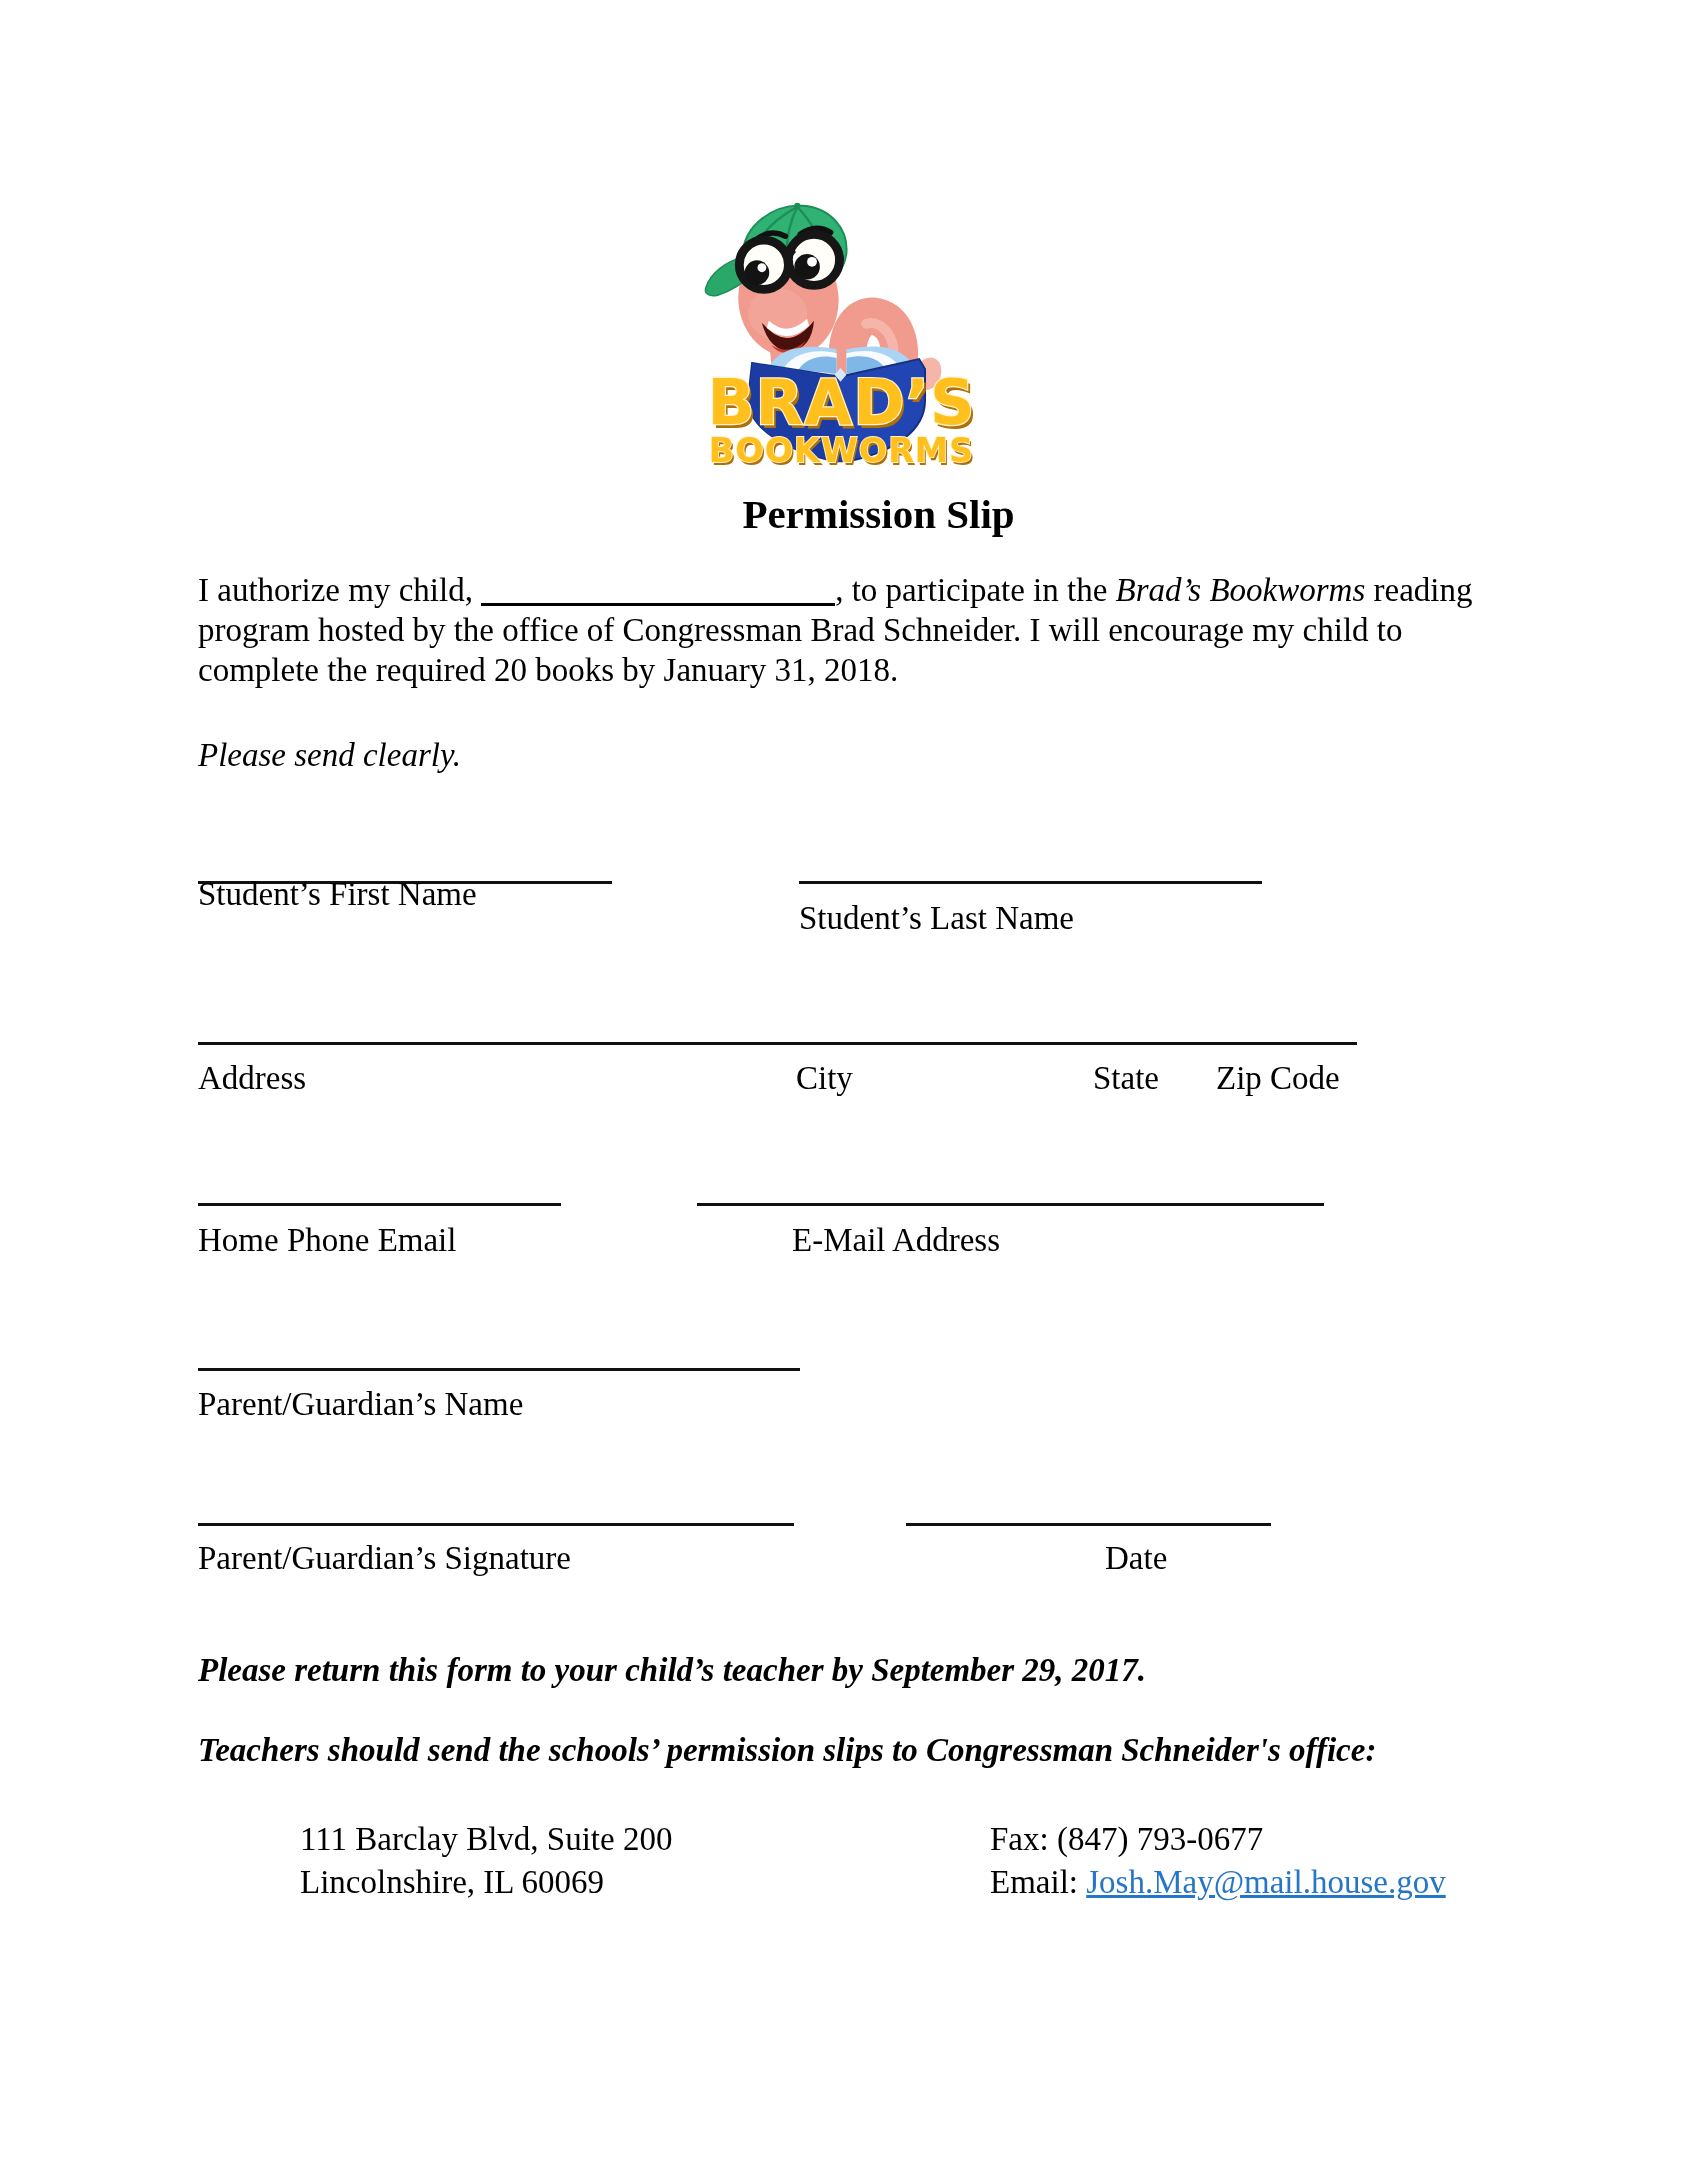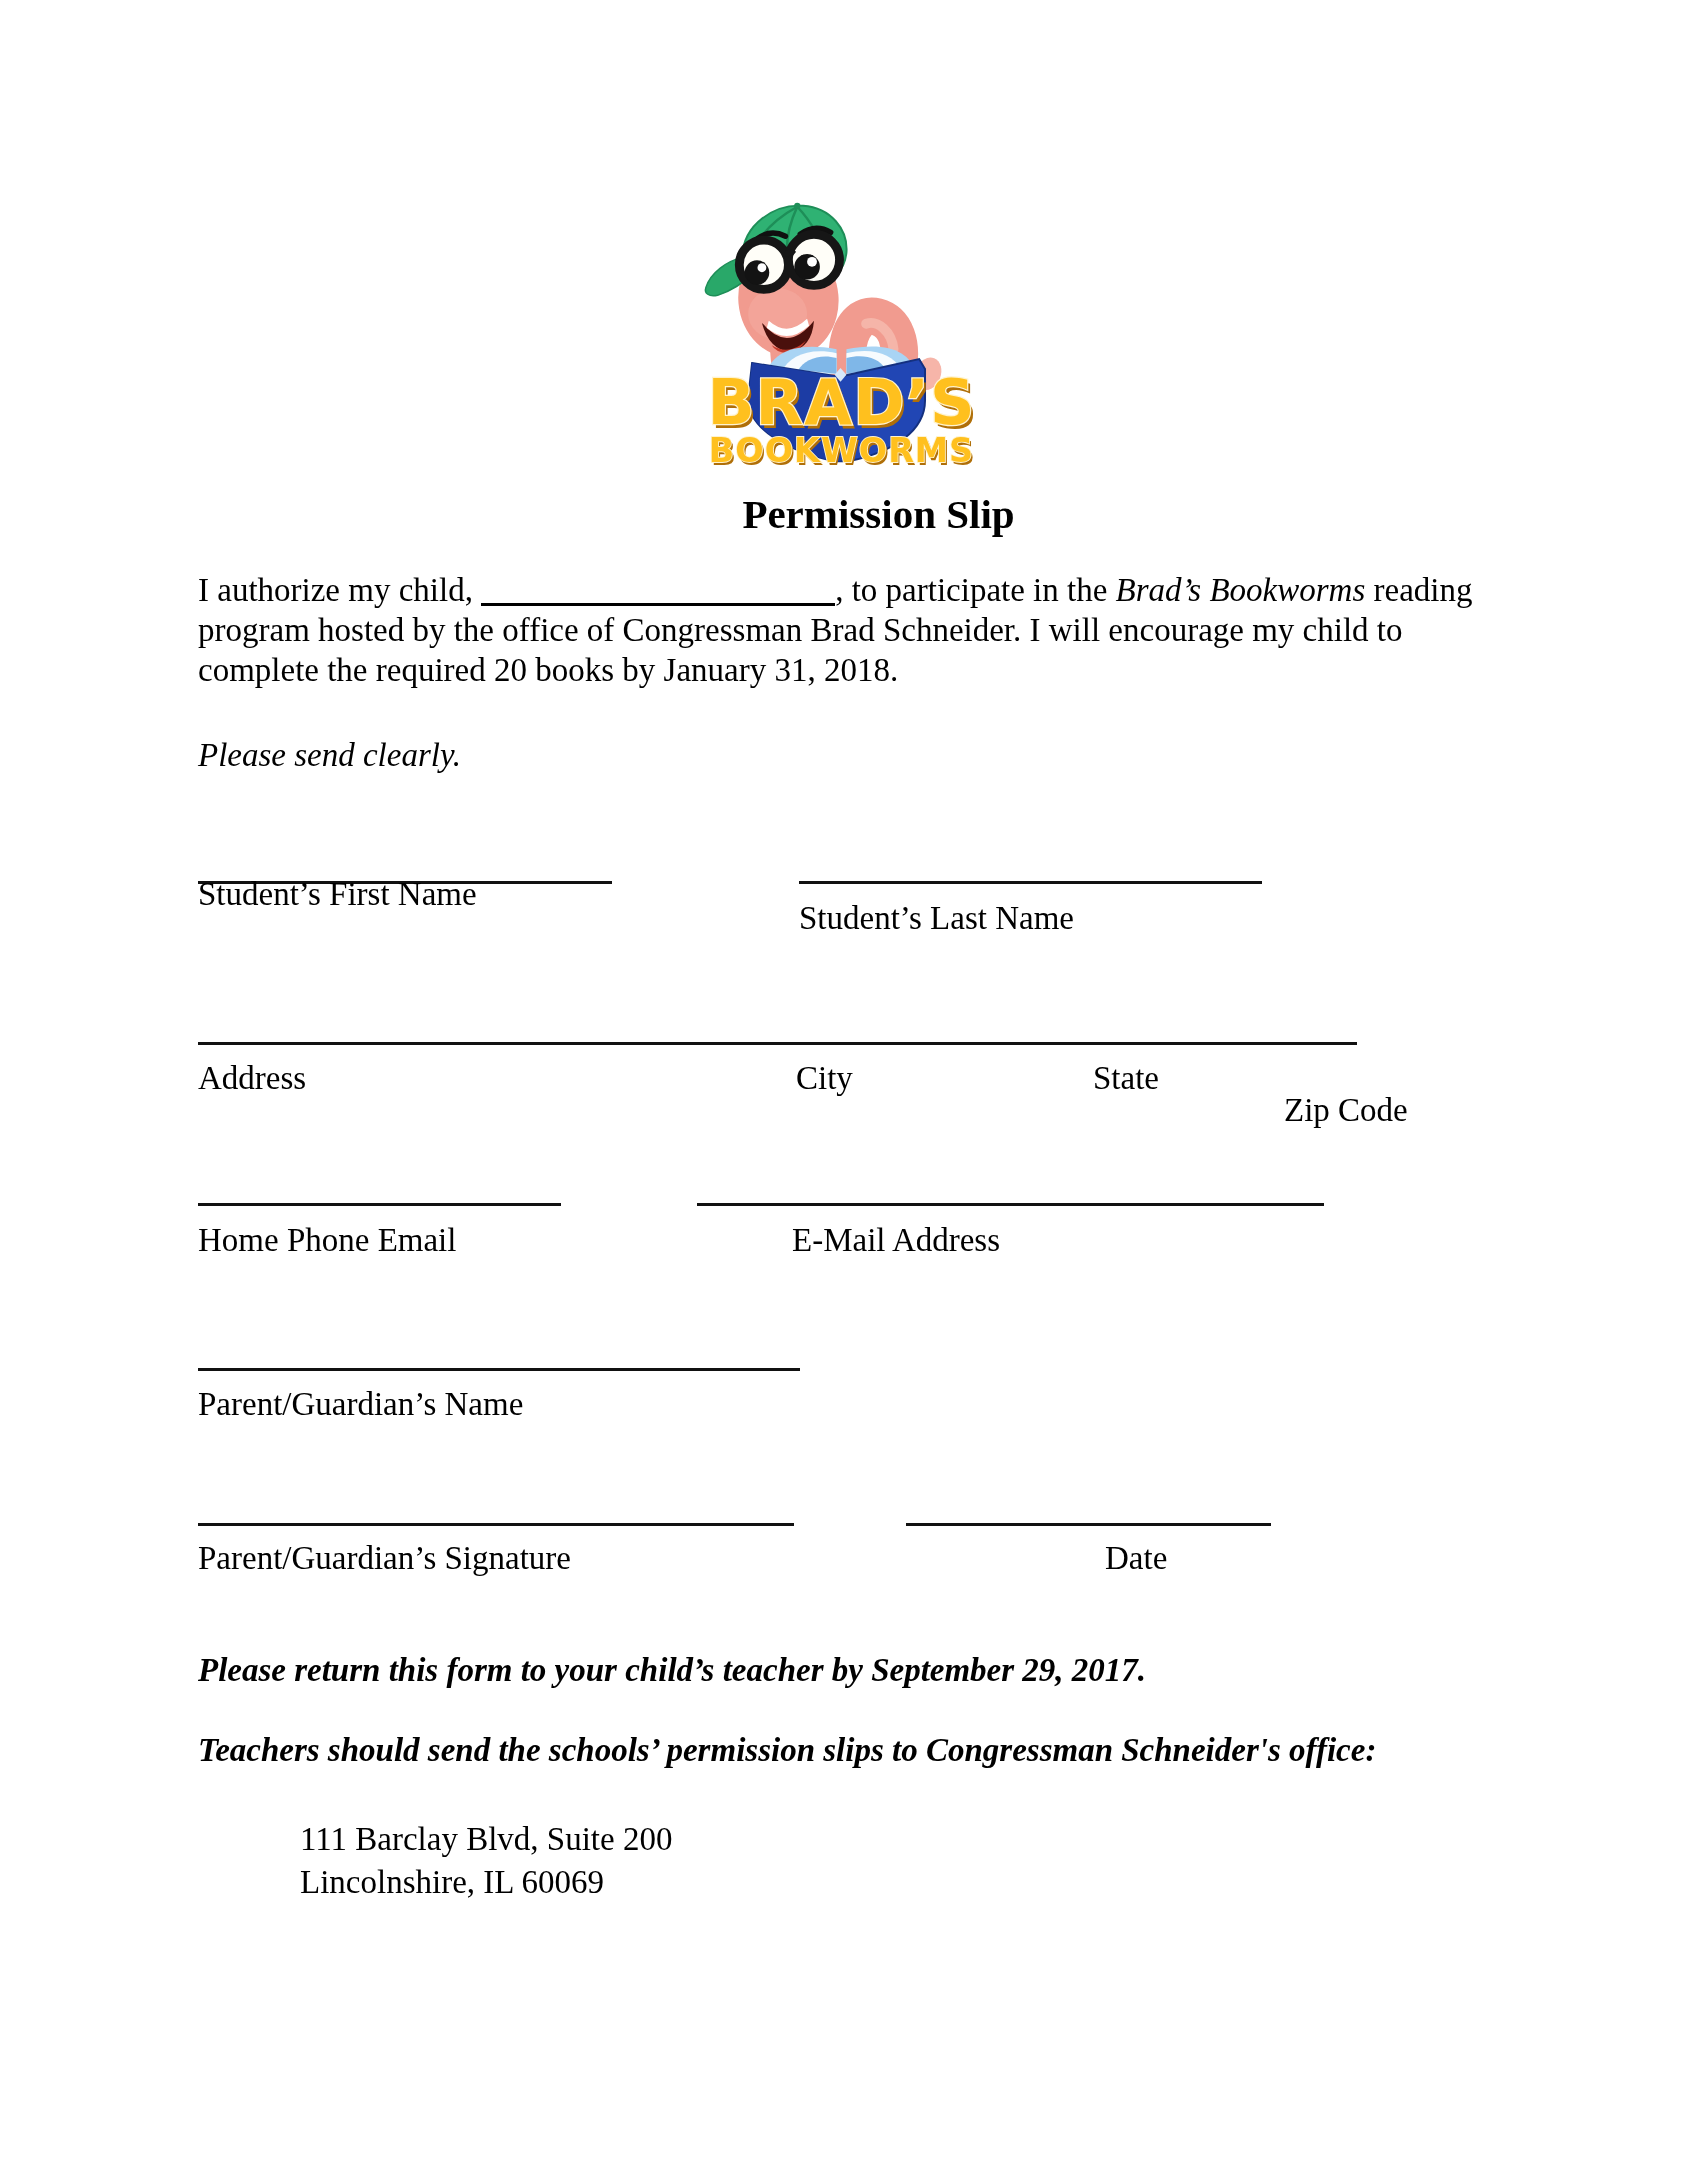--- a/index.html
+++ b/index.html
@@ -40,21 +40,21 @@
   .r-parent  { left:198px; top:1368px; width:602px; }
   .r-sig     { left:198px; top:1523px; width:596px; }
   .r-date    { left:906px; top:1523px; width:365px; }
   
   .flabel { position:absolute; white-space:nowrap; }
   .l-first   { left:198px;  top:876px; }
   .l-last    { left:799px;  top:900px; }
   .l-address { left:198px;  top:1060px; }
   .l-city    { left:796px;  top:1060px; }
   .l-state   { left:1093px; top:1060px; }
-  .l-zip     { left:1284px; top:1060px;margin-top:32px; }
+  .l-zip     { left:1216px; top:1060px; }
   .l-phone   { left:198px;  top:1222px; }
   .l-email   { left:792px;  top:1222px; }
   .l-parent  { left:198px;  top:1386px; }
   .l-sig     { left:198px;  top:1540px; }
   .l-date    { left:1105px; top:1540px; }
   
   .note { position:absolute; left:198px; margin:0; font-weight:bold; font-style:italic; white-space:nowrap; }
   .note1 { top:1652px; }
   .note2 { top:1732px; }
   
@@ -161,15 +161,19 @@
   <span class="flabel l-sig">Parent/Guardian’s Signature</span>
   <span class="flabel l-date">Date</span>
 
   <p class="note note1">Please return this form to your child’s teacher by September 29, 2017.</p>
   <p class="note note2">Teachers should send the schools’ permission slips to Congressman Schneider's office:</p>
 
   <div class="contact-left">
     <div>111 Barclay Blvd, Suite 200</div>
     <div>Lincolnshire, IL 60069</div>
   </div>
+  <div class="contact-right">
+    <div>Fax: (847) 793-0677</div>
+    <div><span>Email: </span><a class="email-link">Josh.May@mail.house.gov</a></div>
+  </div>
 
 </div>
 
 
 </body></html>

